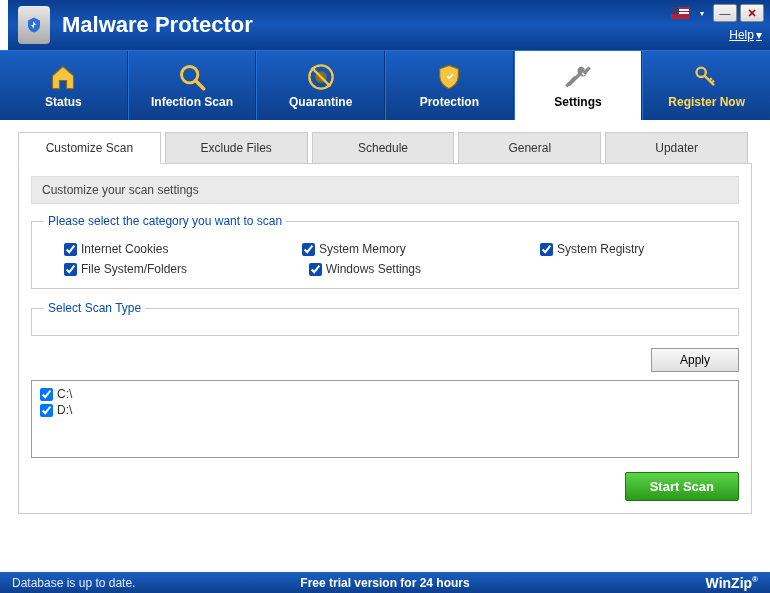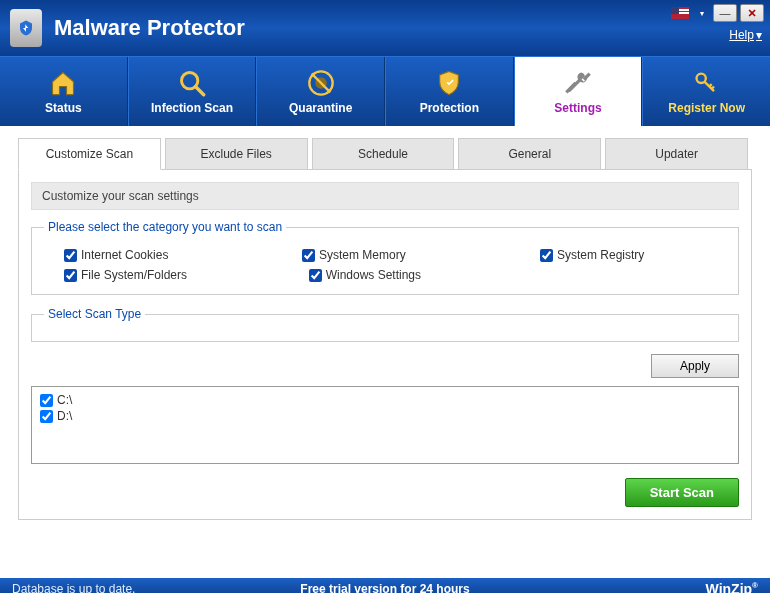--- a/index.html
+++ b/index.html
@@ -1,34 +1,34 @@
 <!DOCTYPE html>
 <html><head>
 <meta charset="utf-8">
 <style>
 * { box-sizing: border-box; margin: 0; padding: 0; font-family: Arial, sans-serif; }
 body { width: 770px; height: 593px; overflow: hidden; background: #fff; }
 
-.titlebar { height: 56px; background: linear-gradient(to bottom, #0a3d8f 0%, #1657b8 50%, #0a3d8f 100%); display: flex; align-items: center; padding: 0 10px; position: relative; }
+.titlebar { height: 50px; background: linear-gradient(to bottom, #0a3d8f 0%, #1657b8 50%, #0a3d8f 100%); display: flex; align-items: center; padding: 0 10px; position: relative; margin-left: 8px; }
 .titlebar .logo { width: 32px; height: 38px; background: linear-gradient(to bottom, #e8e8e8, #aaa); border-radius: 4px; margin-right: 12px; display: flex; align-items: center; justify-content: center; }
 .titlebar .logo svg { width: 18px; height: 18px; }
 .titlebar .title { color: #fff; font-size: 22px; font-weight: bold; }
 .titlebar .controls { position: absolute; right: 6px; top: 4px; display: flex; gap: 3px; align-items: center; }
 .titlebar .flag { width: 18px; height: 12px; background: linear-gradient(to bottom, #b22234 0%, #b22234 15%, #fff 15%, #fff 30%, #b22234 30%, #b22234 45%, #fff 45%, #fff 60%, #b22234 60%); position: relative; margin-right: 8px; }
 .titlebar .flag::before { content: ''; position: absolute; top: 0; left: 0; width: 8px; height: 7px; background: #3c3b6e; }
 .titlebar .flag-drop { color: #fff; font-size: 8px; margin-right: 6px; }
 .winbtn { width: 24px; height: 18px; background: linear-gradient(to bottom, #f5f5f5, #ddd); border: 1px solid #888; border-radius: 2px; display: flex; align-items: center; justify-content: center; font-size: 11px; color: #333; cursor: pointer; }
 .winbtn.close { color: #a00; font-weight: bold; }
 .help-link { position: absolute; right: 8px; top: 28px; color: #fff; font-size: 12px; text-decoration: underline; display: flex; align-items: center; gap: 2px; }
 
 .navbar { height: 70px; background: linear-gradient(to bottom, #1a5fc4 0%, #0d3f8c 100%); display: flex; border-top: 1px solid #2a6fd4; }
 .navitem { flex: 1; display: flex; flex-direction: column; align-items: center; justify-content: center; gap: 4px; color: #fff; font-size: 12px; font-weight: bold; cursor: pointer; border-right: 1px solid #0a3574; border-left: 1px solid #2a6fd4; position: relative; }
 .navitem:first-child { border-left: none; }
 .navitem:last-child { border-right: none; }
-.navitem.active { background: #fff; color: #a21caf; }
+.navitem.active { background: #fff; color: #000000; }
 .navitem.register { color: #ffdd55; }
 .navitem .icon { width: 28px; height: 28px; display: flex; align-items: center; justify-content: center; }
 
 .content { padding: 12px 18px; background: #fff; height: 452px; }
 
 .subtabs { display: flex; margin-bottom: 0; }
 .subtab { padding: 8px 0; width: 150px; text-align: center; font-size: 12px; color: #333; cursor: pointer; border: 1px solid #ccc; background: #e5e5e5; margin-right: 4px; border-bottom: none; }
 .subtab.active { background: #fff; position: relative; z-index: 2; border-bottom: 1px solid #fff; margin-bottom: -1px; }
 
 .panel { border: 1px solid #ccc; padding: 12px; background: #fff; }

